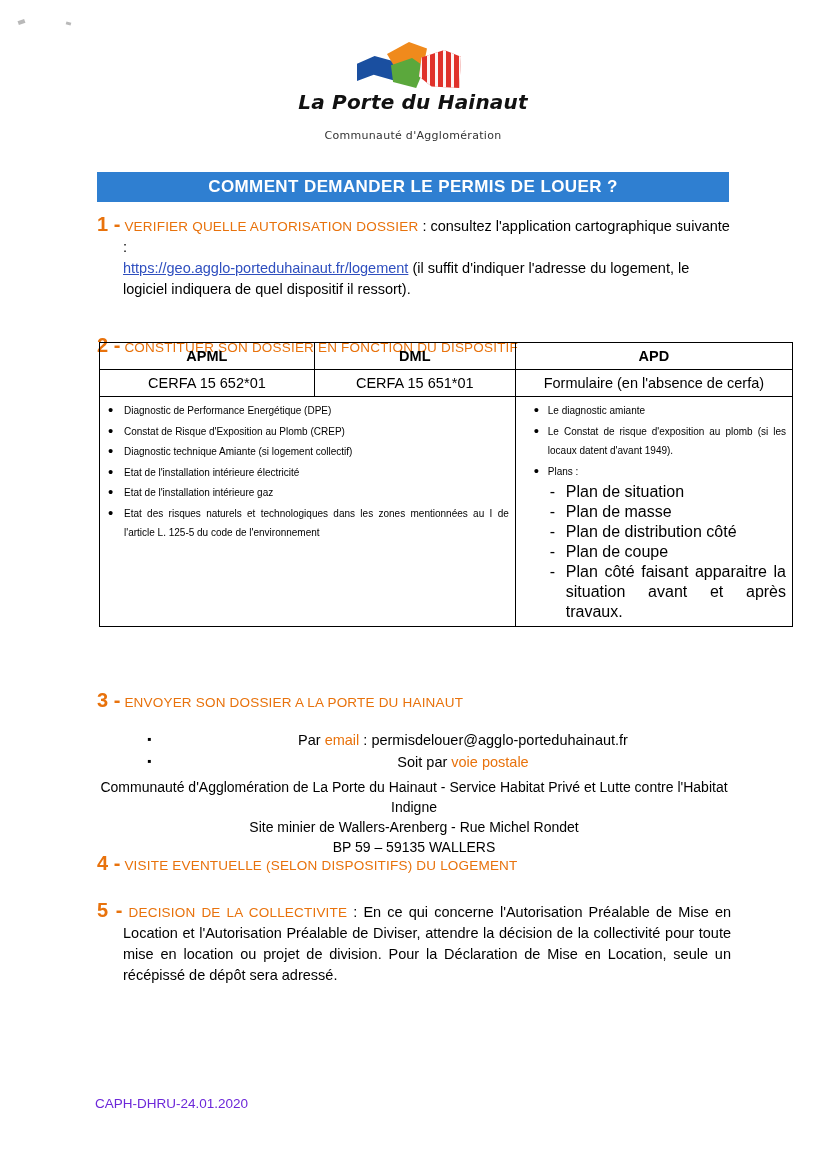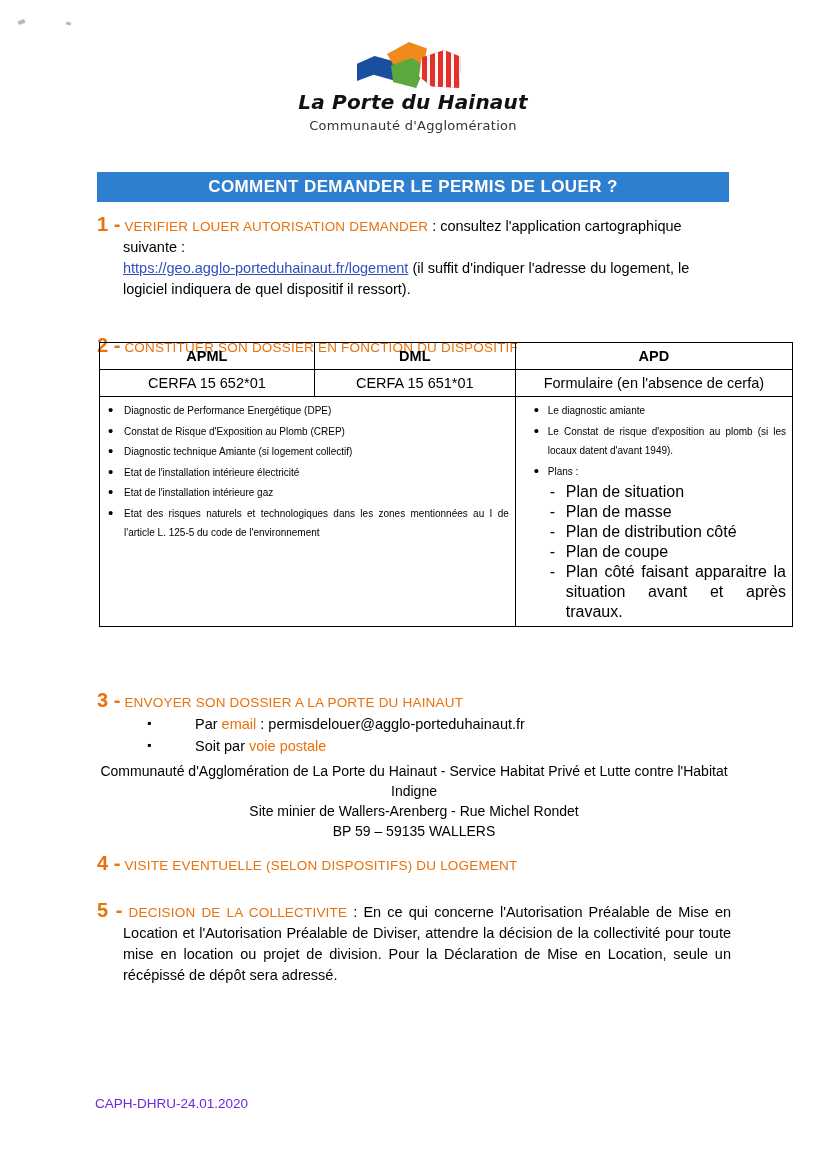--- a/index.html
+++ b/index.html
@@ -80,24 +80,24 @@
   .logo-name {
     font-family: "DejaVu Sans", sans-serif;
     font-style: italic;
     font-weight: bold;
     font-size: 20px;
     color: #111;
     letter-spacing: 0.2px;
   }
   .logo-sub {
     font-family: "DejaVu Sans", sans-serif;
-    font-size: 13px;
+    font-size: 11px;
     color: #333;
     letter-spacing: 0.3px;
-    margin-top: 4px;
+    margin-top: 15px;
   }
 
   
   .banner {
     position: absolute;
     left: 97px;
     top: 172px;
     width: 632px;
     height: 30px;
     background: #2f7fd1;
@@ -230,23 +230,24 @@
     text-decoration: underline;
   }
 
   .step3 {
     position: absolute;
     left: 97px;
     top: 690px;
     width: 634px;
   }
   .bullets-sq {
-    margin: 0 0 0 0;
+    margin: 16px 0 0 0;
     padding: 0 0 0 50px;
     list-style: none;
+    text-align: center;
   }
   .bullets-sq li {
     position: relative;
     padding-left: 48px;
     font-size: 14.5px;
     line-height: 22px;
   }
   .bullets-sq li:before {
     content: "\25AA";
     position: absolute;
@@ -308,21 +309,21 @@
     <div class="logo-sub">Communauté d'Agglomération</div>
   </div>
 
   <div class="banner">COMMENT DEMANDER LE PERMIS DE LOUER ?</div>
 
   <div class="content">
 
     <div class="step">
       <div class="para indent-block" style="padding-left:26px;text-indent:-26px;">
         <span class="step-num">1 -</span>
-        <span class="smallcaps">VERIFIER LOUER AUTORISATION DEMANDER</span><span> : consultez l'application cartographique suivante :</span>
+        <span class="smallcaps">VERIFIER QUELLE AUTORISATION DOSSIER</span><span> : consultez l'application cartographique suivante :</span>
       </div>
       <div class="para" style="padding-left:26px;">
         <span class="link">https://geo.agglo-porteduhainaut.fr/logement</span><span> (il suffit d'indiquer l'adresse du logement, le logiciel indiquera de quel dispositif il ressort).</span>
       </div>
     </div>
 
     <div class="step" style="margin-top:35px;">
       <div class="para" style="padding-left:0;">
         <span class="step-num">2 -</span>
         <span class="smallcaps">CONSTITUER SON DOSSIER EN FONCTION DU DISPOSITIF</span>

